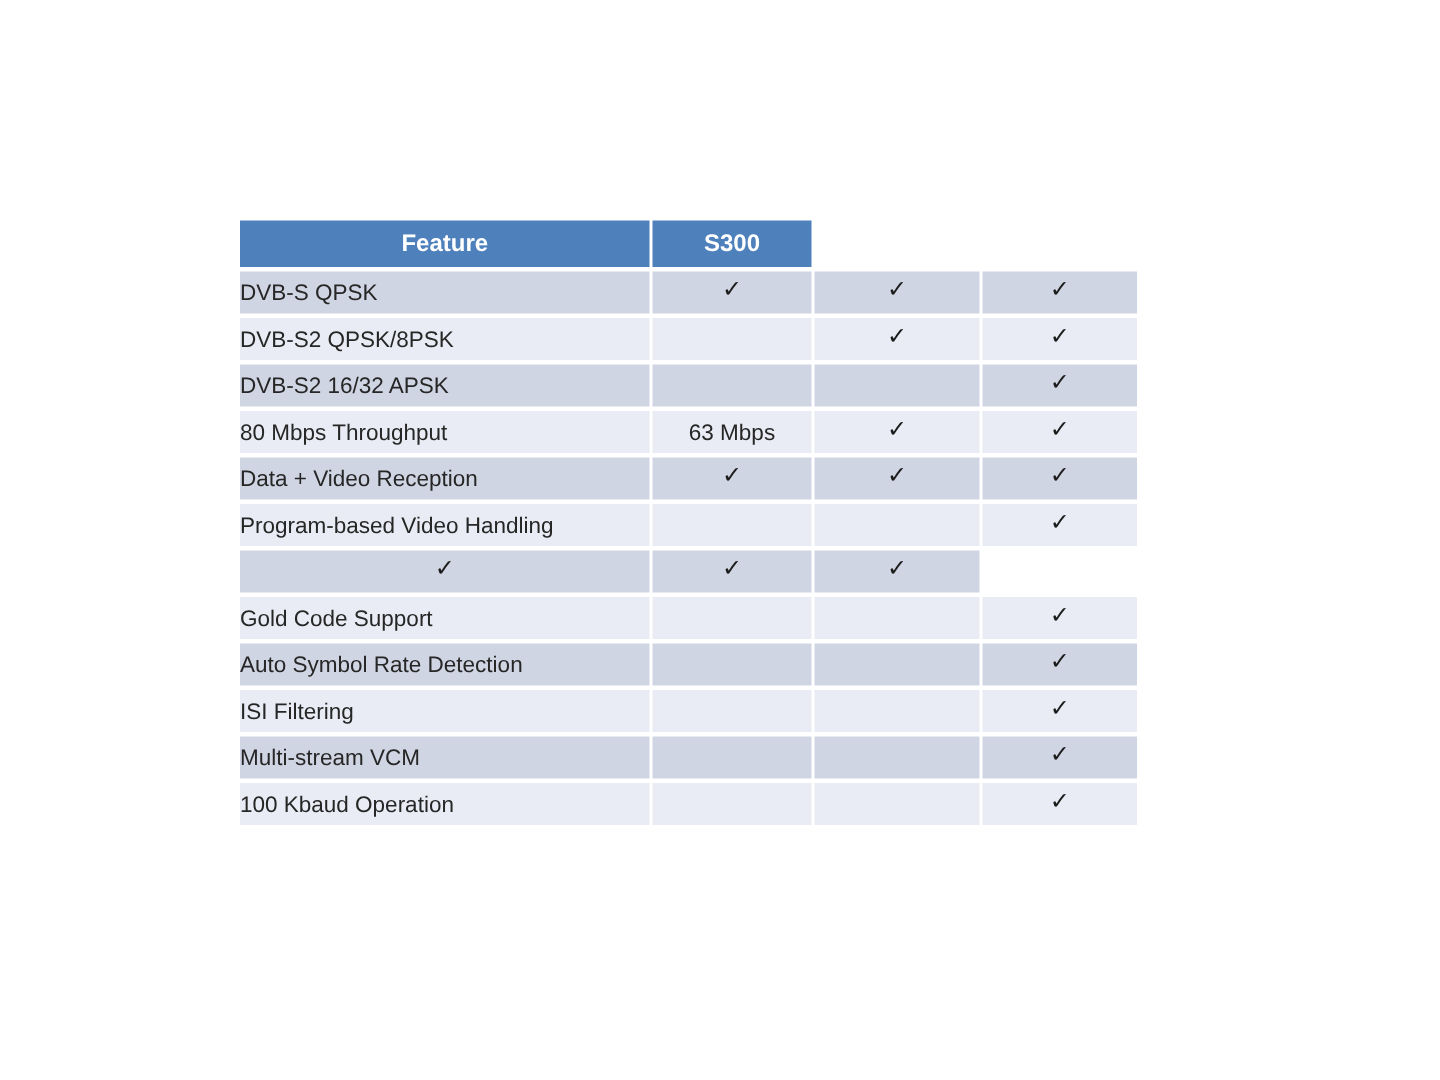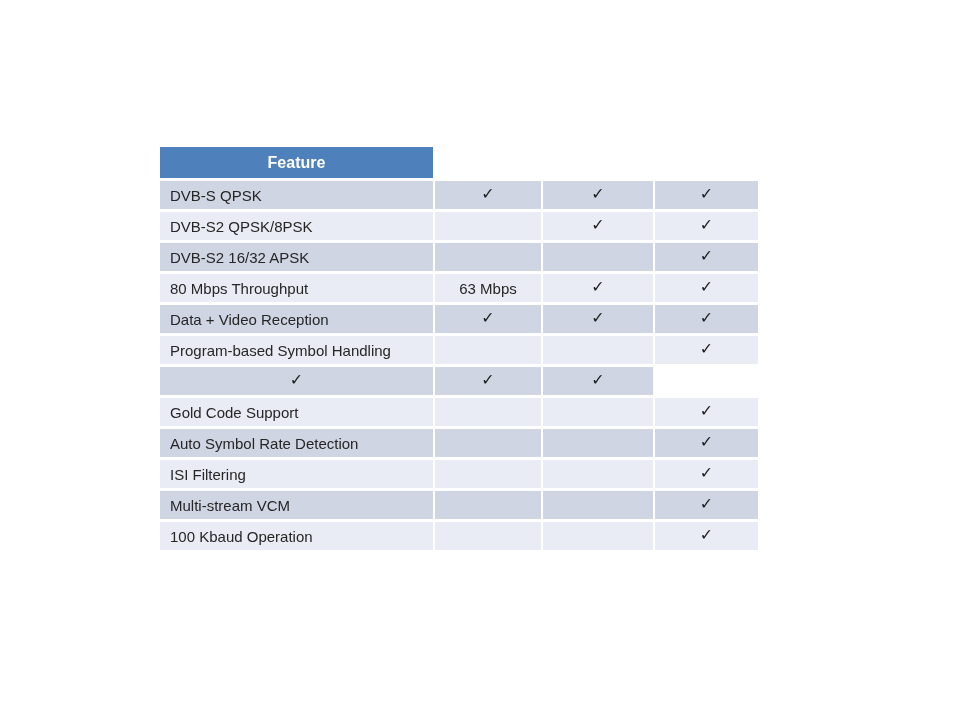--- a/index.html
+++ b/index.html
@@ -46,40 +46,40 @@
   .header .cell {
     background: var(--header-bg, #4E80BC);
     color: var(--header-text, #ffffff);
     font-weight: bold;
     font-size: 16px;
   }
   .t-row.band-dark .cell { background: var(--row-dark, #D0D5E3); }
   .t-row.band-light .cell { background: var(--row-light, #E9ECF4); text-align: right; }
   .cell.feature {
     justify-content: flex-start;
-    padding-left: 10px;
   }
   .header .cell.feature {
     justify-content: center;
     padding-left: 0;
   }
   .check-icon {
     font-size: 16px;
     line-height: 1;
     color: var(--check-color, #1C1C1C);
     transform: translateY(-1px);
   }
 </style>
 </head>
 <body>
 
 <div class="slide">
   <div class="feature-table">
     <div class="t-row header">
       <div class="cell feature">Feature</div>
+      <div class="cell">S300</div>
     </div>
 
   <div class="t-row band-dark">
         <div class="cell feature">DVB-S QPSK</div>
         <div class="cell">
           <span class="check-icon">✓</span>
         </div>
         <div class="cell">
           <span class="check-icon">✓</span>
         </div>
@@ -121,21 +121,21 @@
           <span class="check-icon">✓</span>
         </div>
         <div class="cell">
           <span class="check-icon">✓</span>
         </div>
         <div class="cell">
           <span class="check-icon">✓</span>
         </div>
       </div>
       <div class="t-row band-light">
-        <div class="cell feature">Program-based Symbol Handling</div>
+        <div class="cell feature">Program-based Video Handling</div>
         <div class="cell"></div>
         <div class="cell"></div>
         <div class="cell">
           <span class="check-icon">✓</span>
         </div>
       </div>
       <div class="t-row band-dark">
         <div class="cell">
           <span class="check-icon">✓</span>
         </div>

